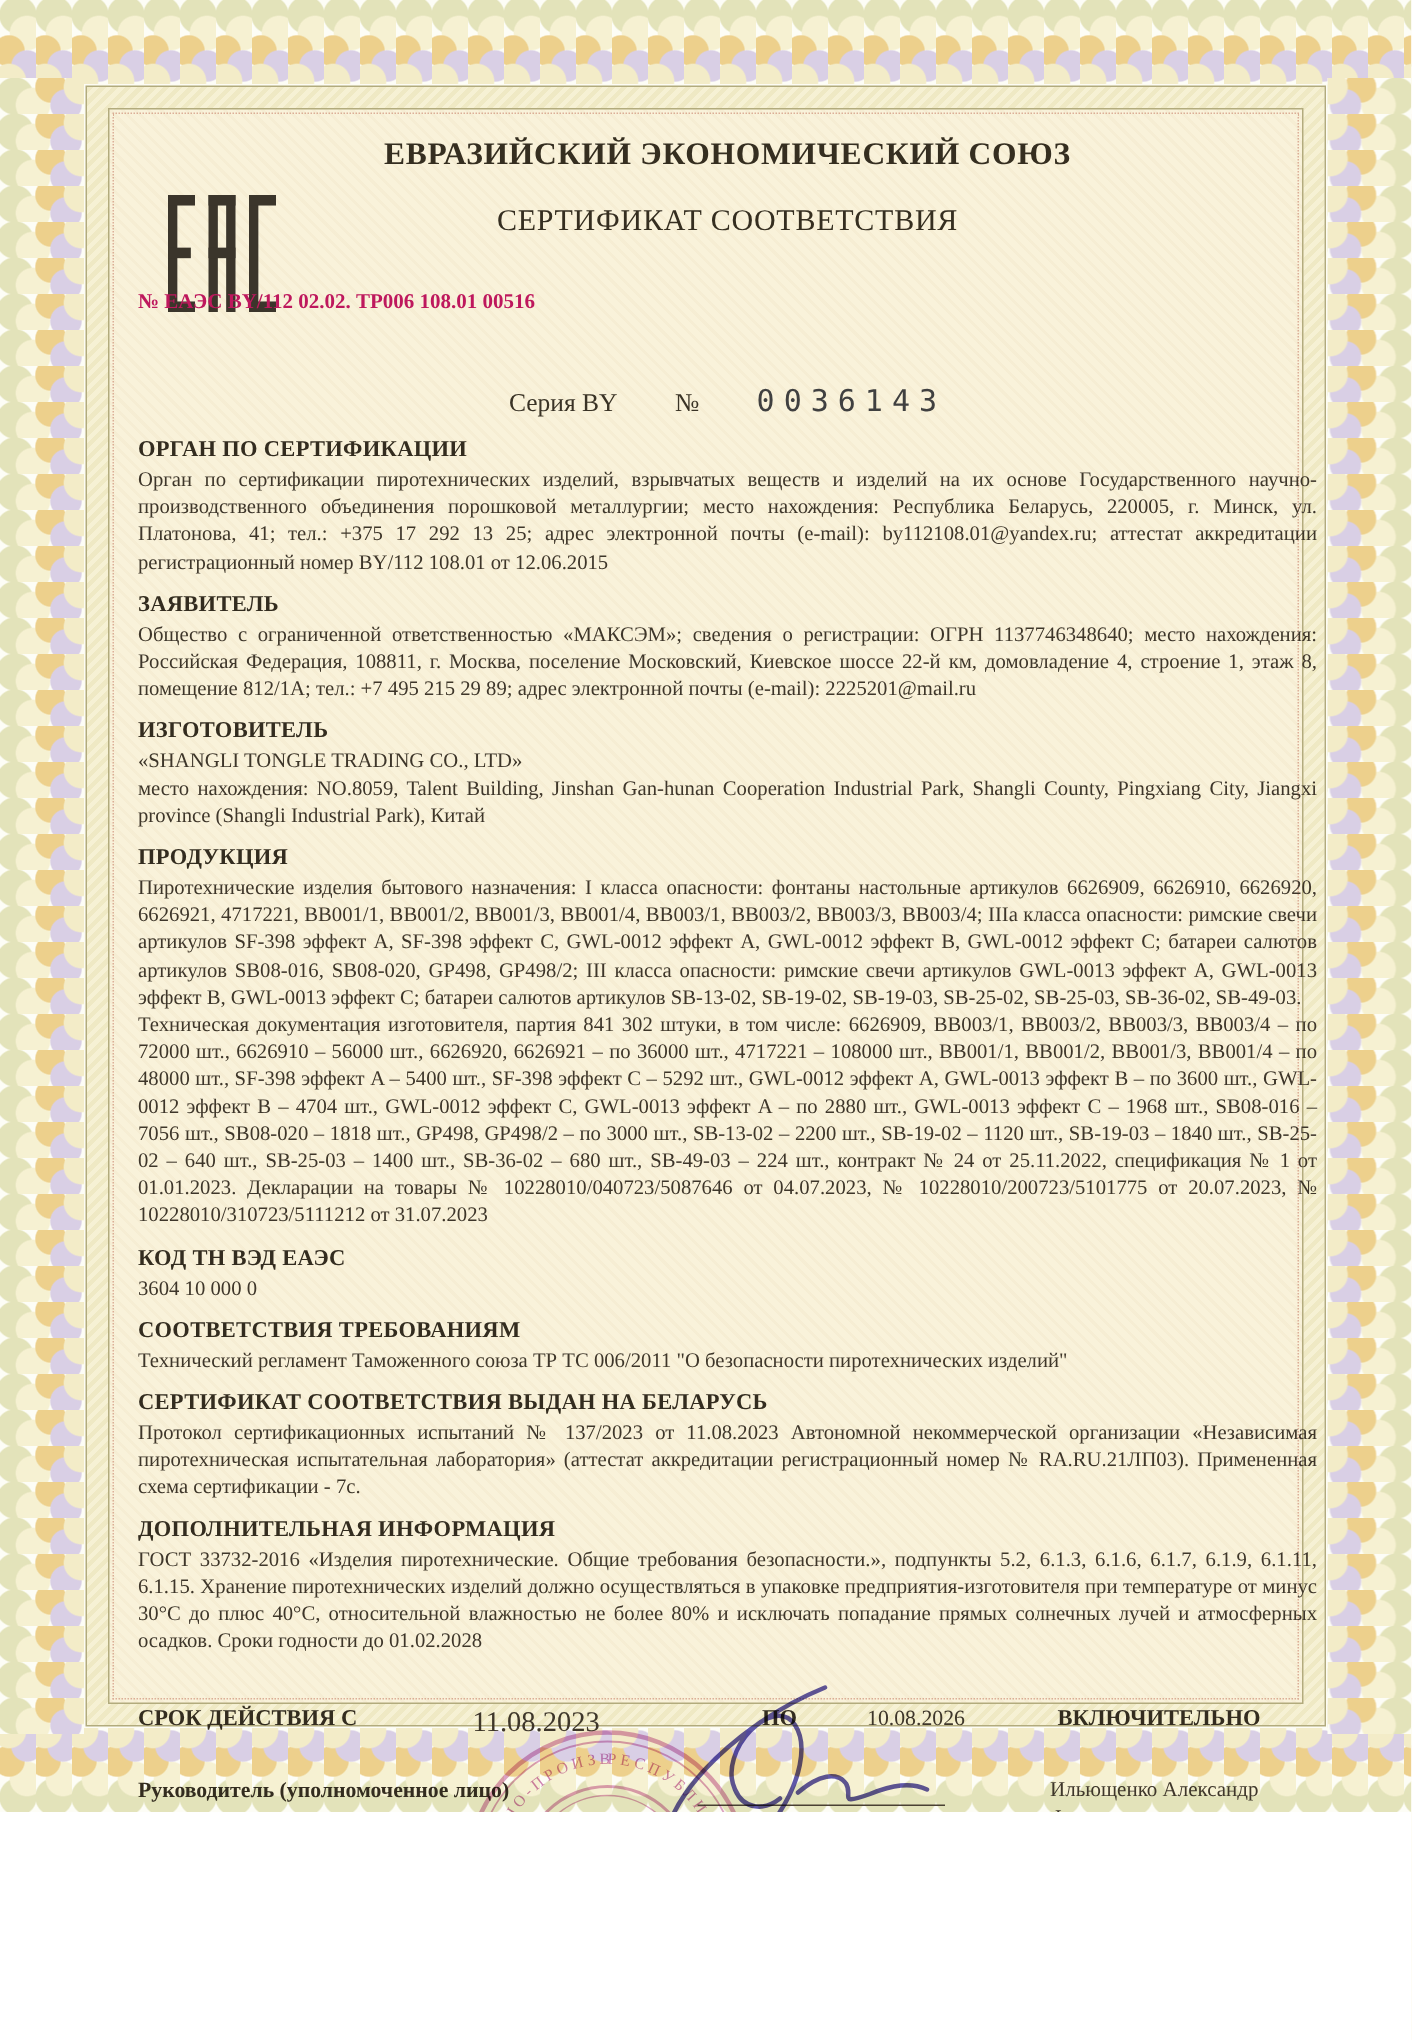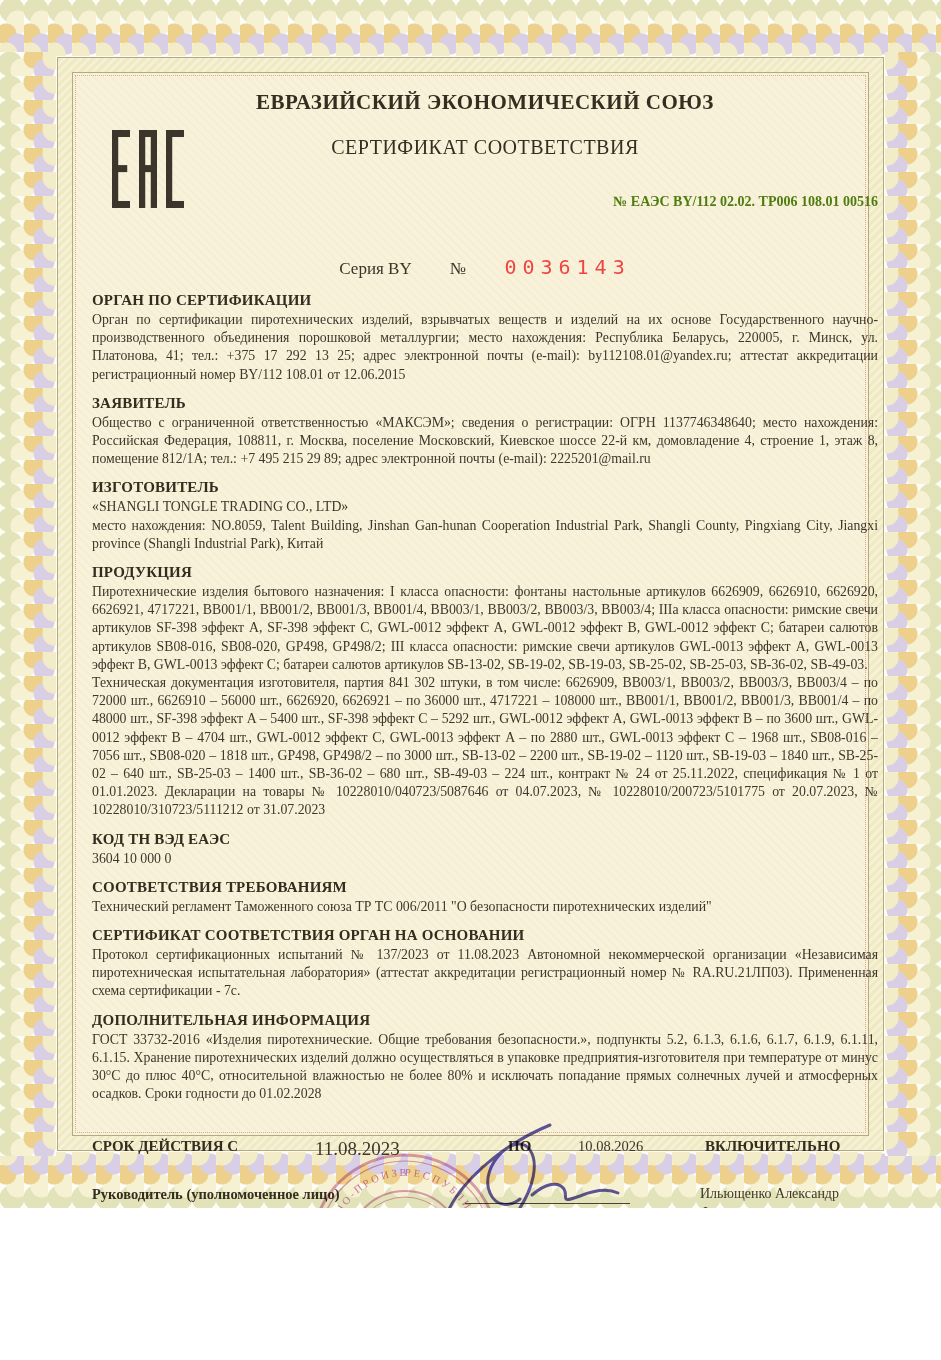--- a/index.html
+++ b/index.html
@@ -31,25 +31,25 @@
   .paper{position:absolute;inset:72px;border:1px solid #b2ab7d;background:#f9f2da;}
   .paper::before{content:"";position:absolute;inset:0;
          background:repeating-linear-gradient(45deg,rgba(190,150,90,.05) 0 2px,rgba(0,0,0,0) 2px 6px);}
   .paper::after{content:"";position:absolute;inset:2px;border:1px dotted rgba(186,96,74,.45);pointer-events:none;}
   
   .eac{position:absolute;left:112px;top:130px;width:72px;height:78px;}
   .t-union{position:absolute;left:92px;width:786px;top:90px;text-align:center;
            font-size:21px;font-weight:bold;letter-spacing:.5px;color:#352e20;}
   .t-doc{position:absolute;left:92px;width:786px;top:136px;text-align:center;
          font-size:20px;font-weight:normal;letter-spacing:.5px;color:#352e20;}
-  .t-num{position:absolute;left:92px;width:786px;top:194px;text-align:right;
-         font-size:14px;font-weight:bold;color:#4d7c0f;}
+  .t-num{position:absolute;left:92px;width:786px;top:194px;text-align:left;
+         font-size:14px;font-weight:bold;color:#be185d;}
   .series{position:absolute;left:92px;width:786px;top:255px;text-align:center;font-size:17px;color:#3a3326;}
   .series .gap{display:inline-block;width:34px;}
-  .serial{font-family:"DejaVu Sans Mono", monospace;font-size:20px;letter-spacing:6px;color:#ef4444;}
+  .serial{font-family:"DejaVu Sans Mono", monospace;font-size:20px;letter-spacing:6px;color:#404040;}
   
   .sections{position:absolute;left:92px;top:281px;width:786px;}
   .sec h3{margin:11px 0 2px 0;font-size:15px;letter-spacing:.2px;color:#332c1f;}
   .sec .sec-body{margin:0;font-size:13.8px;line-height:18.2px;text-align:justify;white-space:pre-line;}
   .sec .plain{text-align:left;}
   
   .validity{position:absolute;left:92px;top:1138px;width:786px;height:20px;font-size:15px;}
   .validity span{position:absolute;white-space:nowrap;}
   .v-b{font-weight:bold;color:#332c1f;}
   .v-from{left:0;} .v-d1{left:223px;font-size:19px;} .v-po{left:416px;} .v-d2{left:486px;font-size:14.5px;} .v-incl{left:613px;}
@@ -129,21 +129,21 @@
     </div>
     <div class="sec">
       <h3>КОД ТН ВЭД ЕАЭС</h3>
       <p class="sec-body plain">3604 10 000 0</p>
     </div>
     <div class="sec">
       <h3>СООТВЕТСТВИЯ ТРЕБОВАНИЯМ</h3>
       <p class="sec-body plain">Технический регламент Таможенного союза ТР ТС 006/2011 "О безопасности пиротехнических изделий"</p>
     </div>
     <div class="sec">
-      <h3>СЕРТИФИКАТ СООТВЕТСТВИЯ ОРГАН НА ОСНОВАНИИ</h3>
+      <h3>СЕРТИФИКАТ СООТВЕТСТВИЯ ВЫДАН НА БЕЛАРУСЬ</h3>
       <p class="sec-body">Протокол сертификационных испытаний № 137/2023 от 11.08.2023 Автономной некоммерческой организации «Независимая пиротехническая испытательная лаборатория» (аттестат аккредитации регистрационный номер № RA.RU.21ЛП03). Примененная схема сертификации - 7с.</p>
     </div>
     <div class="sec">
       <h3>ДОПОЛНИТЕЛЬНАЯ ИНФОРМАЦИЯ</h3>
       <p class="sec-body">ГОСТ 33732-2016 «Изделия пиротехнические. Общие требования безопасности.», подпункты 5.2, 6.1.3, 6.1.6, 6.1.7, 6.1.9, 6.1.11, 6.1.15. Хранение пиротехнических изделий должно осуществляться в упаковке предприятия-изготовителя при температуре от минус 30°С до плюс 40°С, относительной влажностью не более 80% и исключать попадание прямых солнечных лучей и атмосферных осадков. Сроки годности до 01.02.2028</p>
     </div>
   </div>
 
   <div class="validity">
     <span class="v-b v-from">СРОК ДЕЙСТВИЯ С</span>

